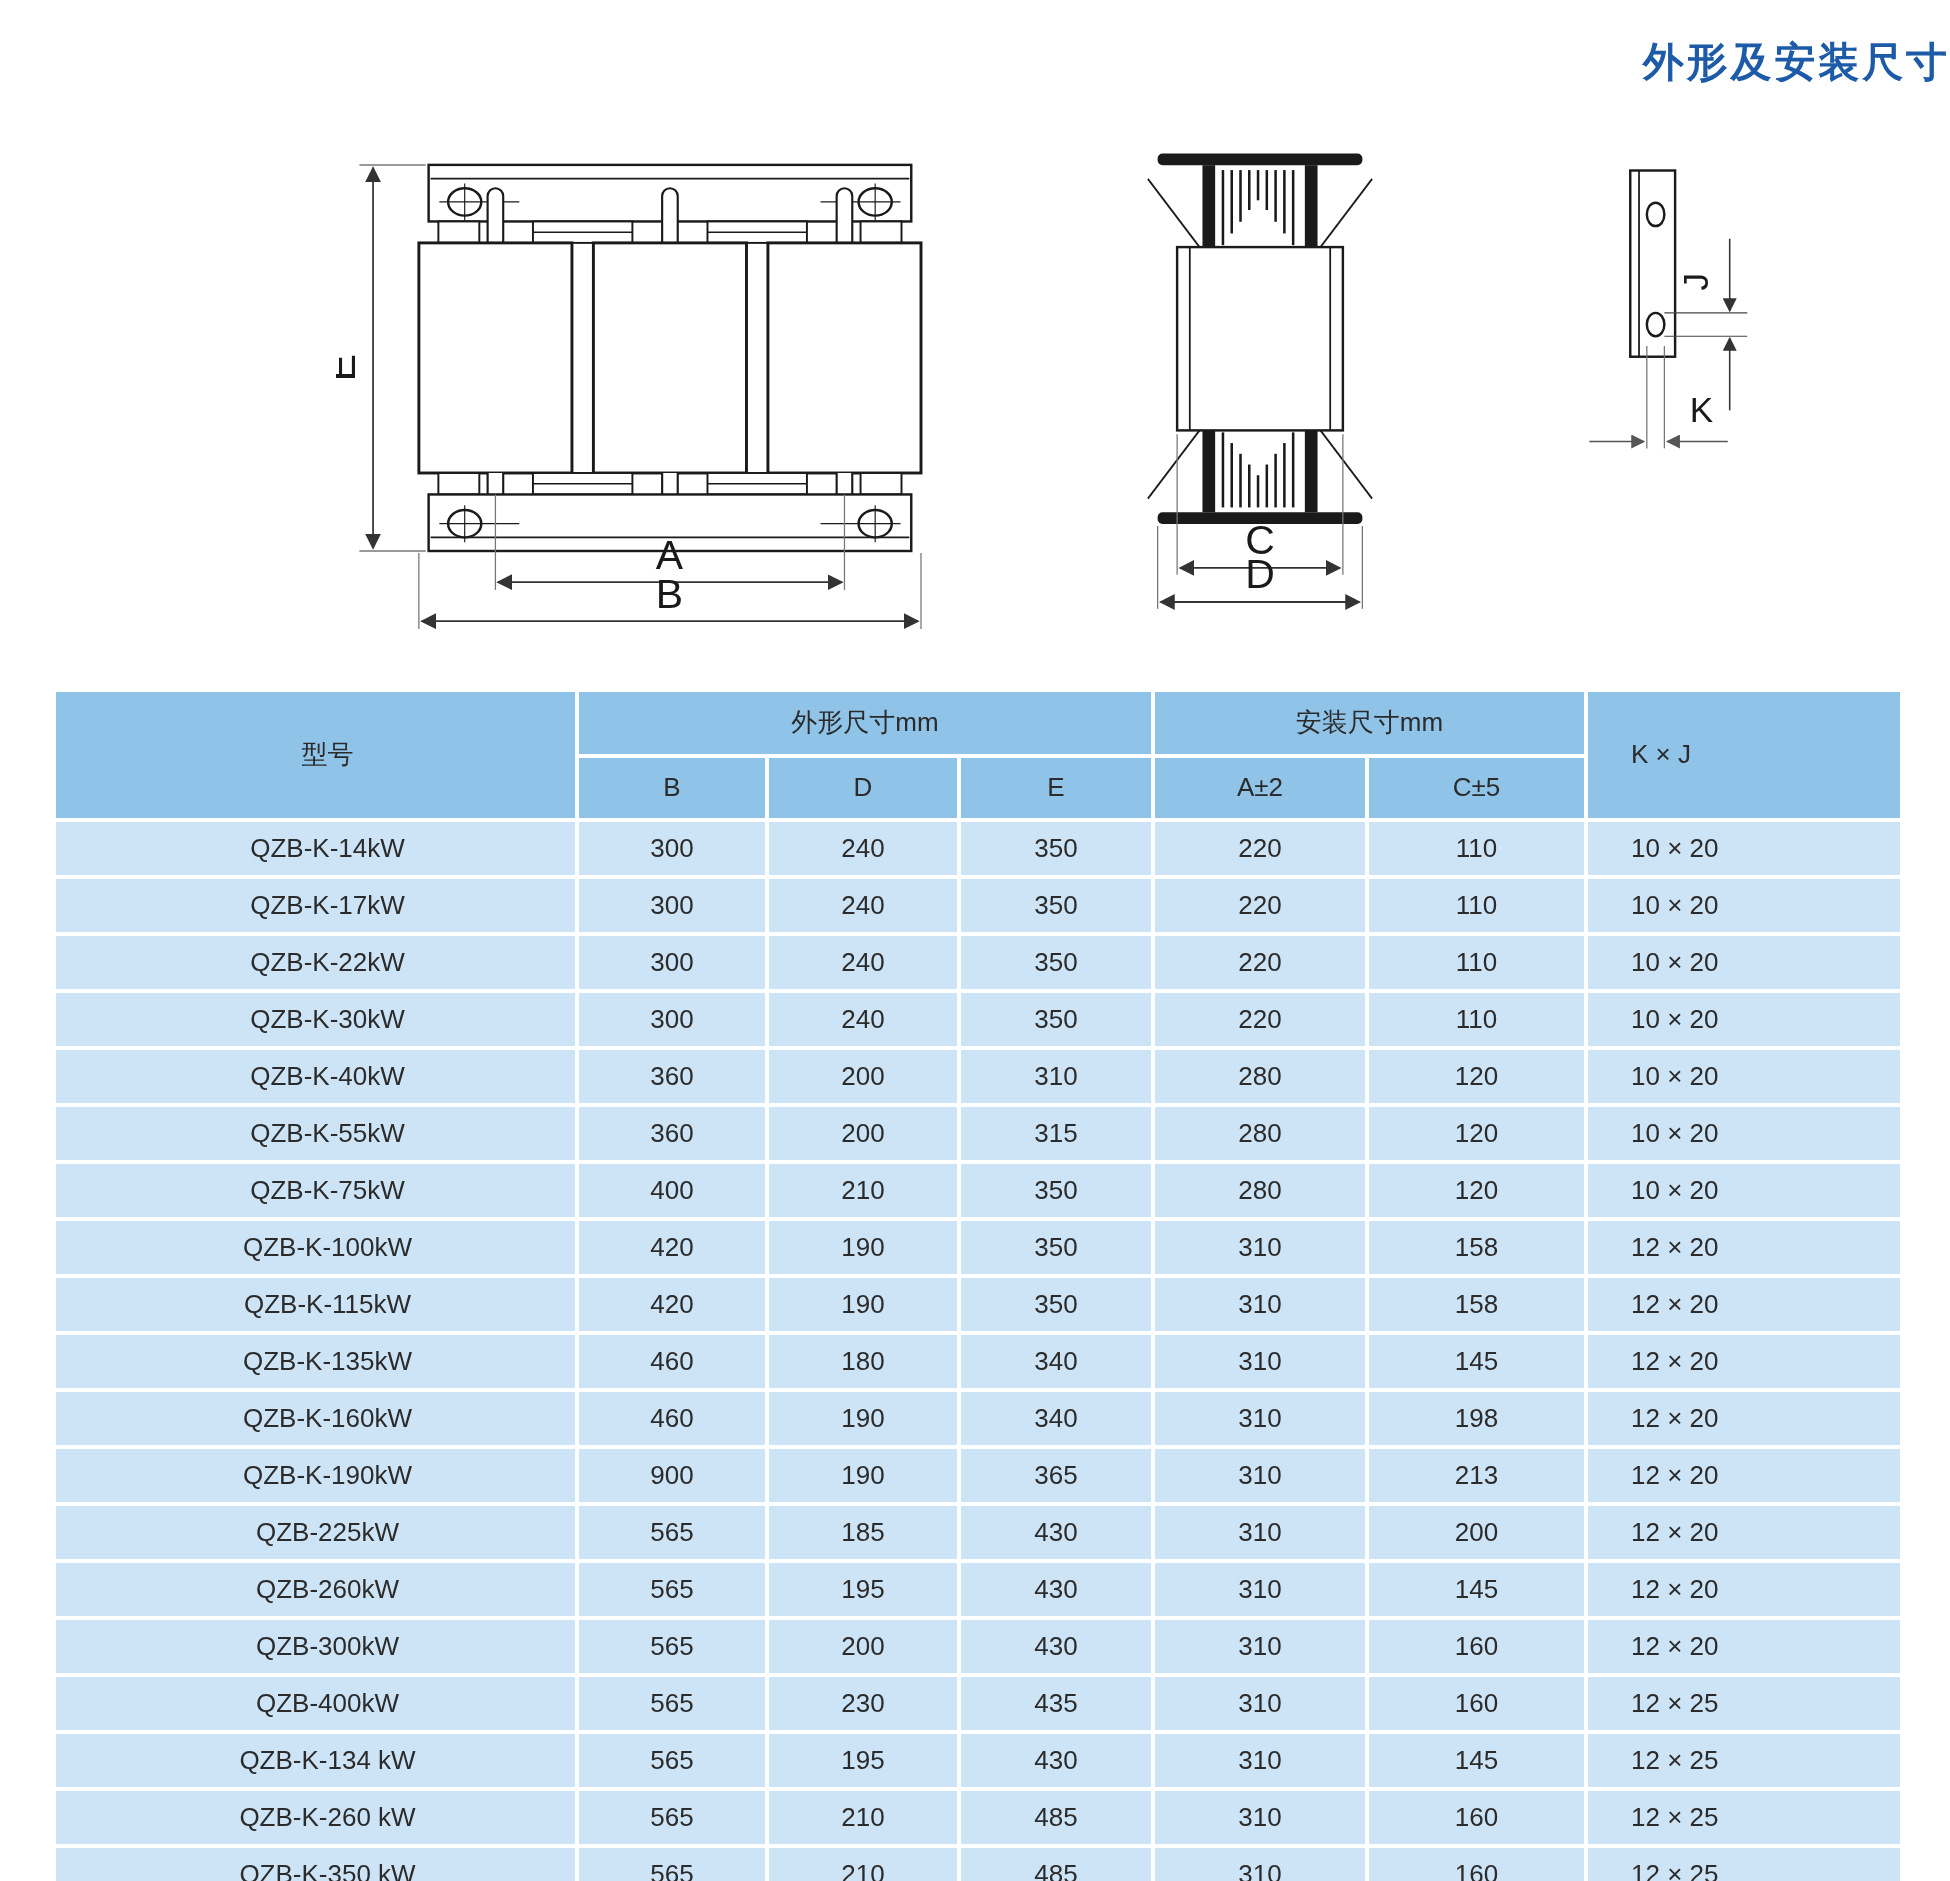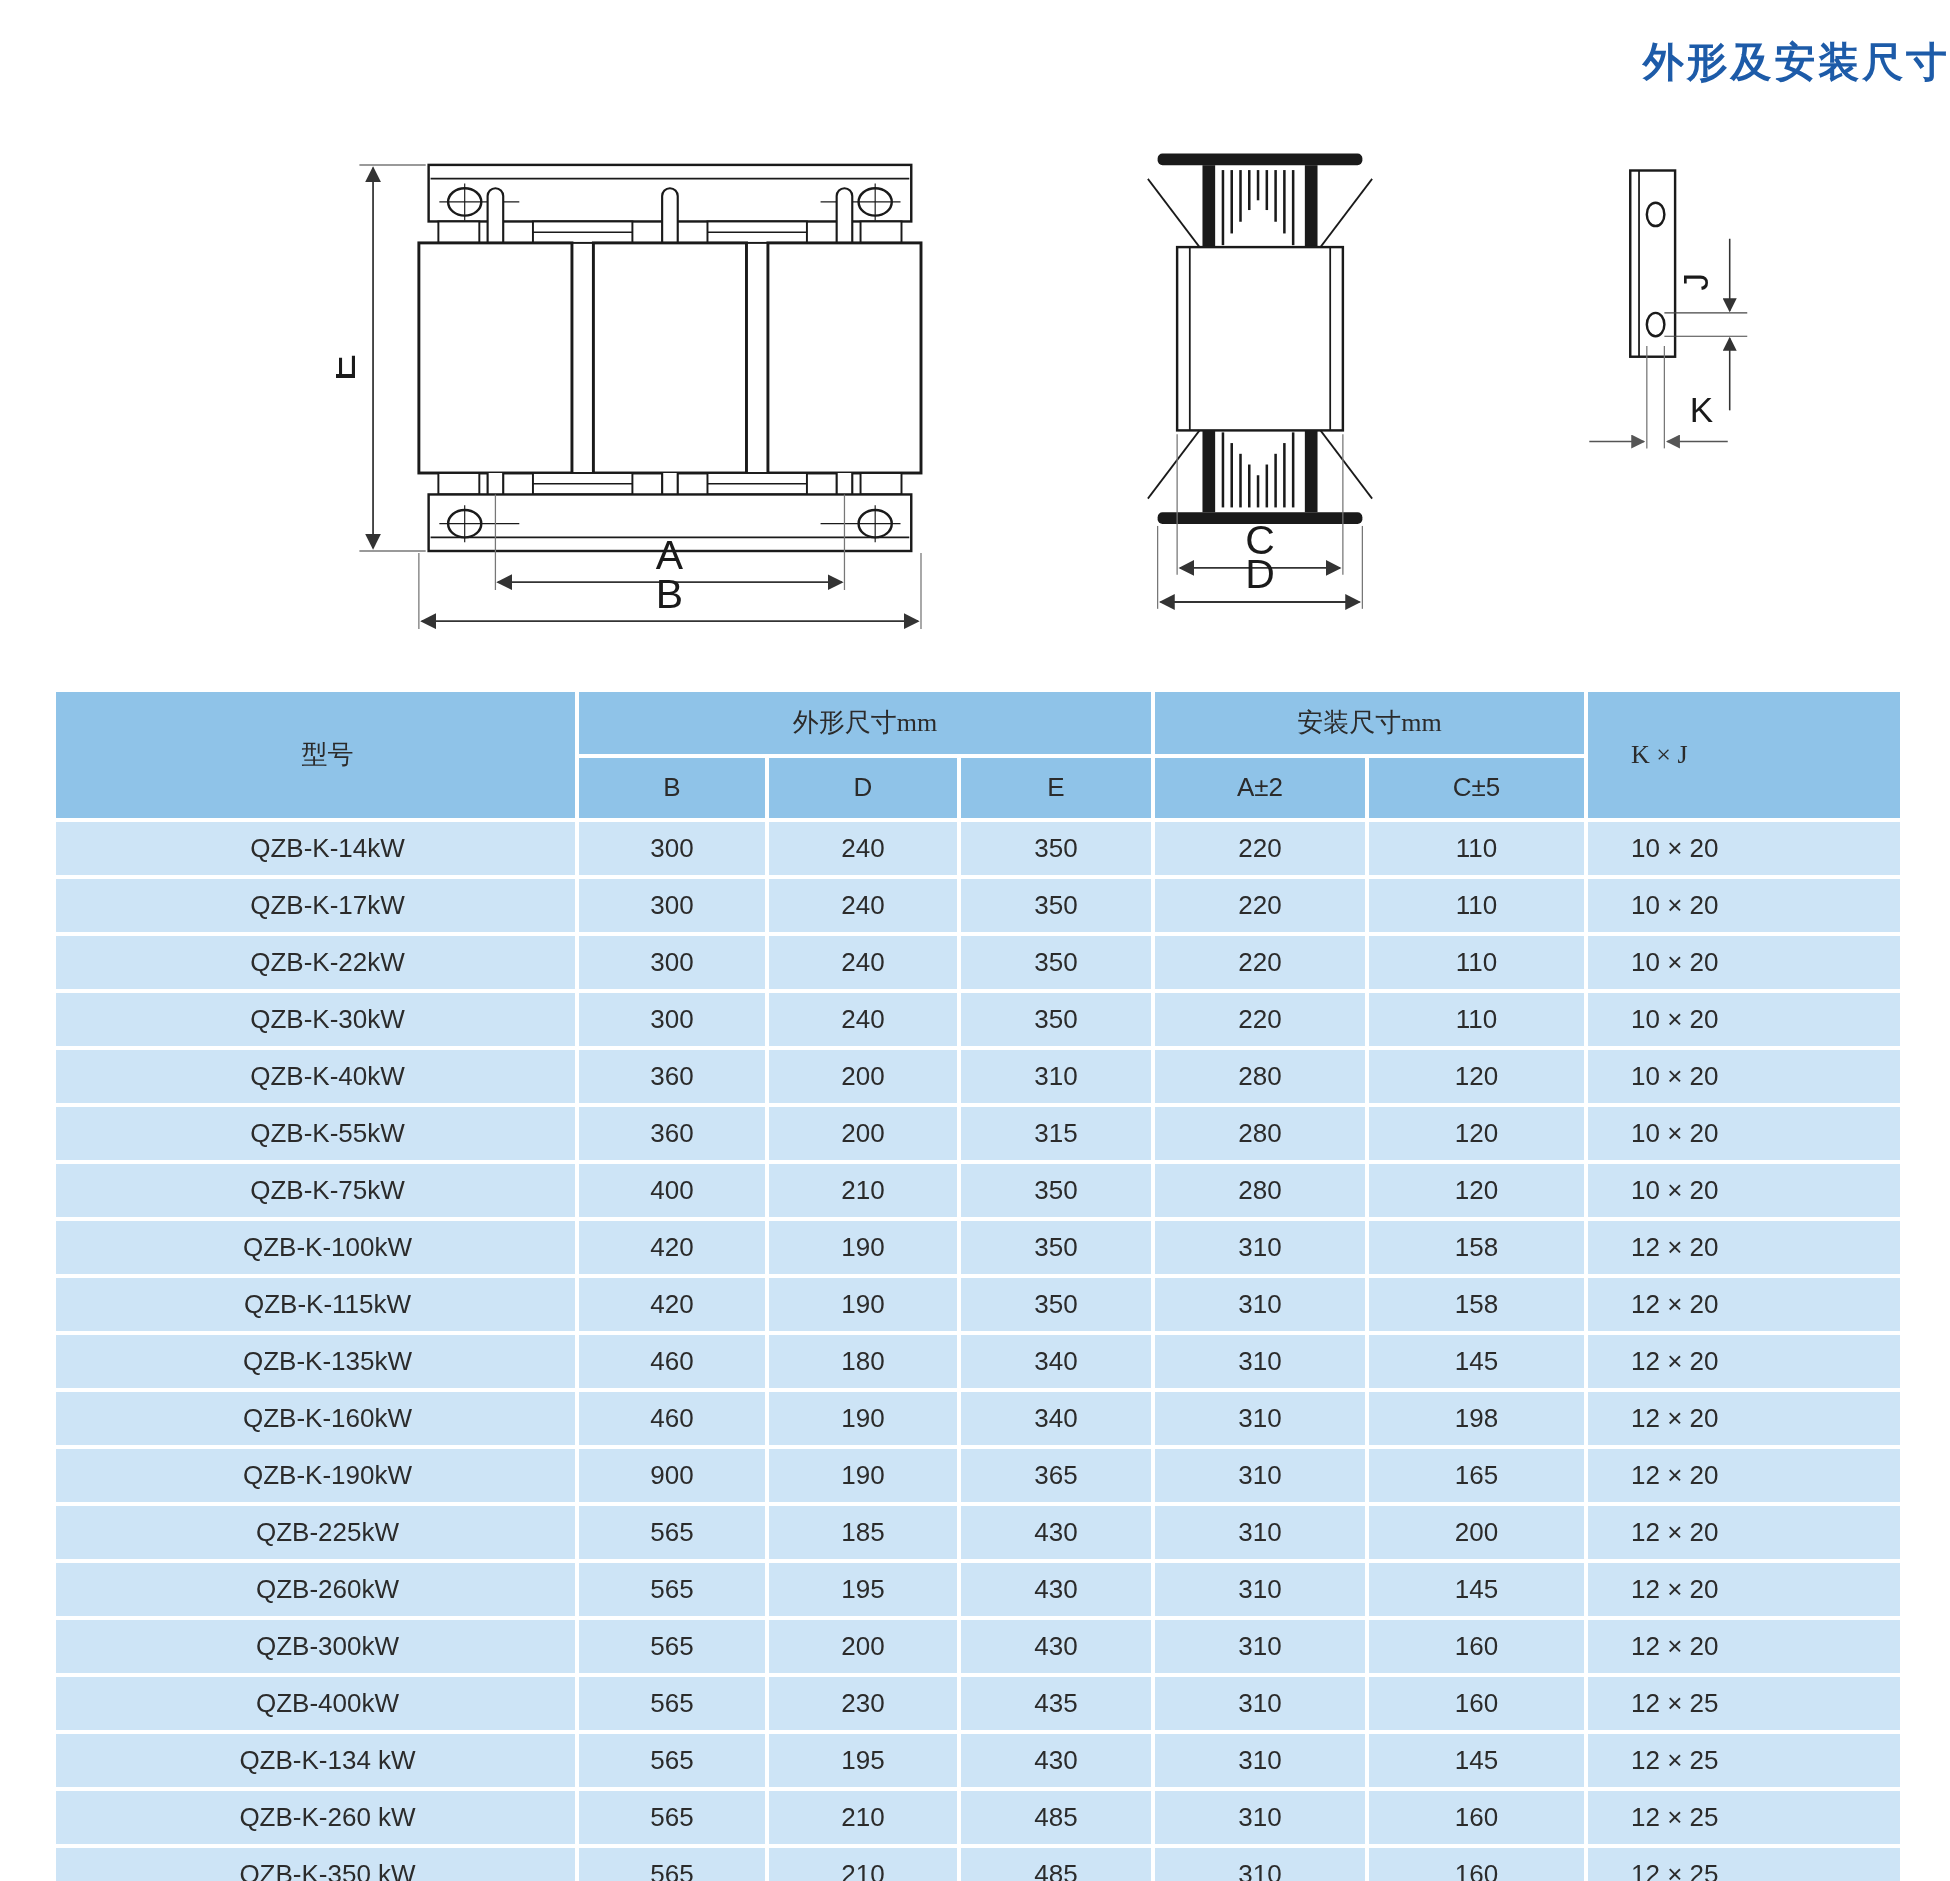--- a/index.html
+++ b/index.html
@@ -34,21 +34,21 @@
     font-size:26px;
   }
   .dim-table th, .dim-table td{
     border:2px solid #ffffff;
     box-sizing:border-box;
     font-weight:normal;
     color:#2b2b2b;
   }
   .dim-table thead th{background:#8fc3e8;}
   .dim-table tbody td{background:#cde4f6;}
-  .hrow1 th{height:66px;font-family:Liberation Serif, serif;}
+  .hrow1 th{height:66px;}
   .hrow2 th{height:64px;}
   .dim-table tbody tr{height:57px;}
   .cell-left{text-align:center;padding-left:25px;}
   .cell-center{text-align:center;}
   .cell-kxj{text-align:left;padding-left:43px;}
 </style>
 </head>
 <body>
 
 <h1 class="page-title">外形及安装尺寸</h1>
@@ -340,21 +340,21 @@
     <td class="cell-center">198</td>
     <td class="cell-kxj">12 × 20</td>
   </tr>
 
   <tr>
     <td class="cell-left">QZB-K-190kW</td>
     <td class="cell-center">900</td>
     <td class="cell-center">190</td>
     <td class="cell-center">365</td>
     <td class="cell-center">310</td>
-    <td class="cell-center">165</td>
+    <td class="cell-center">213</td>
     <td class="cell-kxj">12 × 20</td>
   </tr>
 
   <tr>
     <td class="cell-left">QZB-225kW</td>
     <td class="cell-center">565</td>
     <td class="cell-center">185</td>
     <td class="cell-center">430</td>
     <td class="cell-center">310</td>
     <td class="cell-center">200</td>

